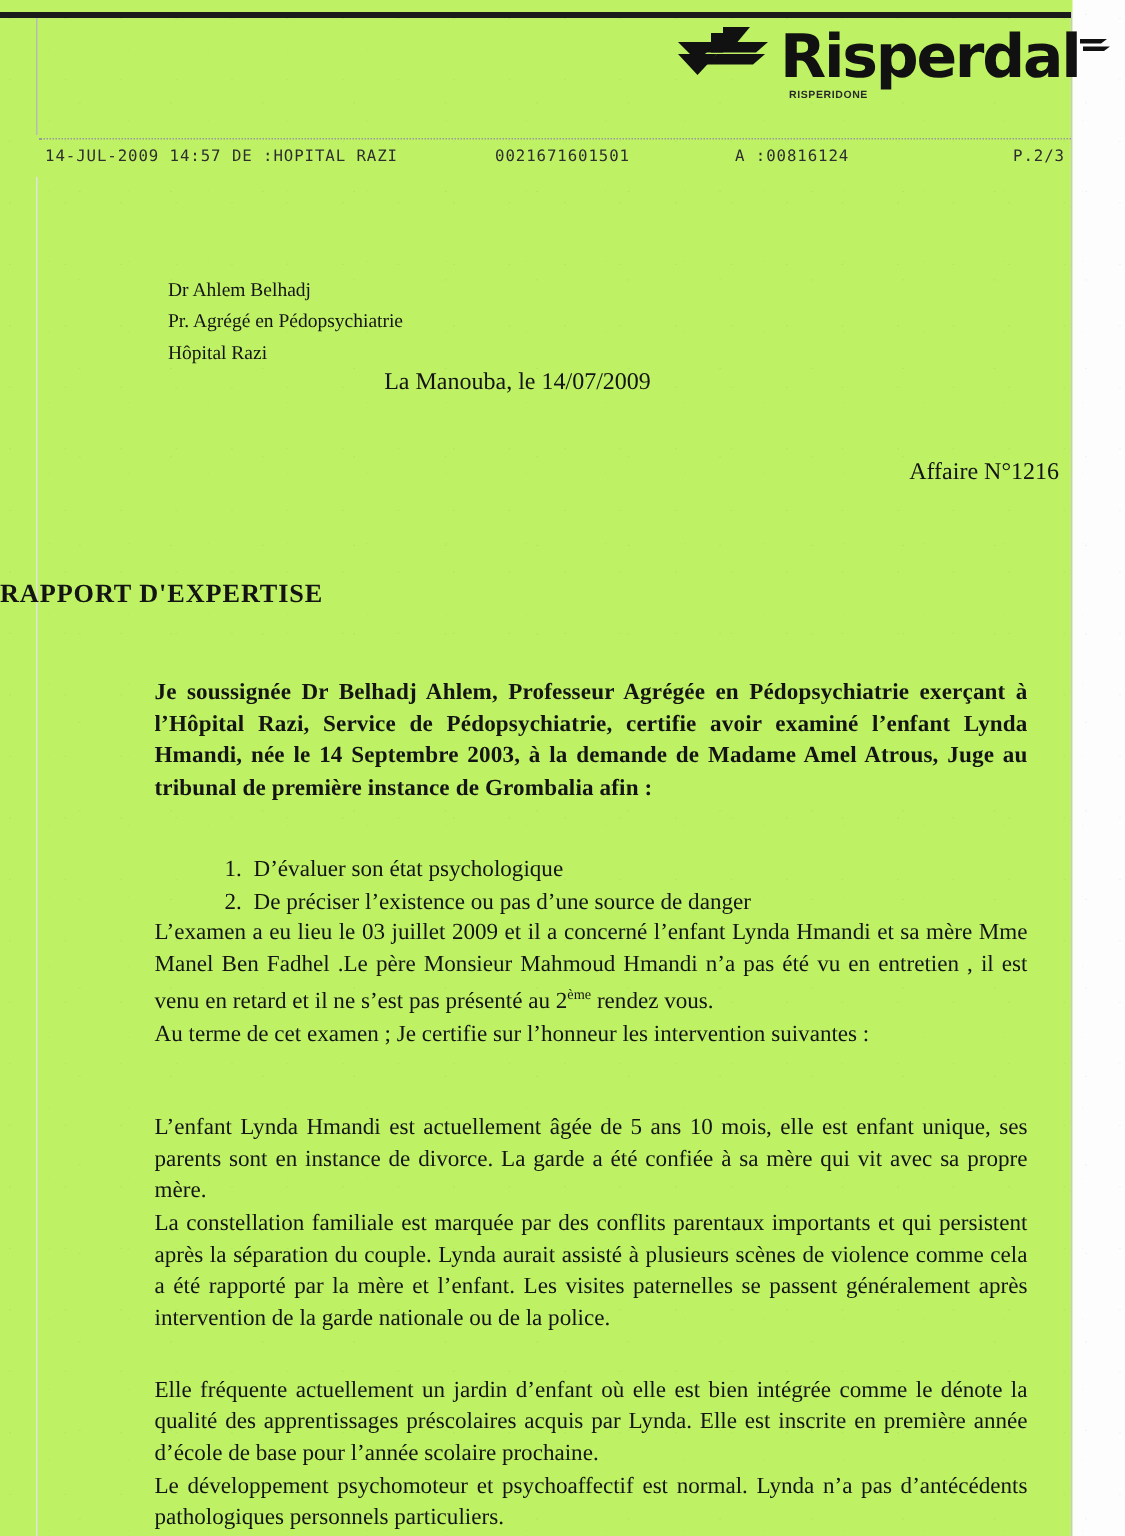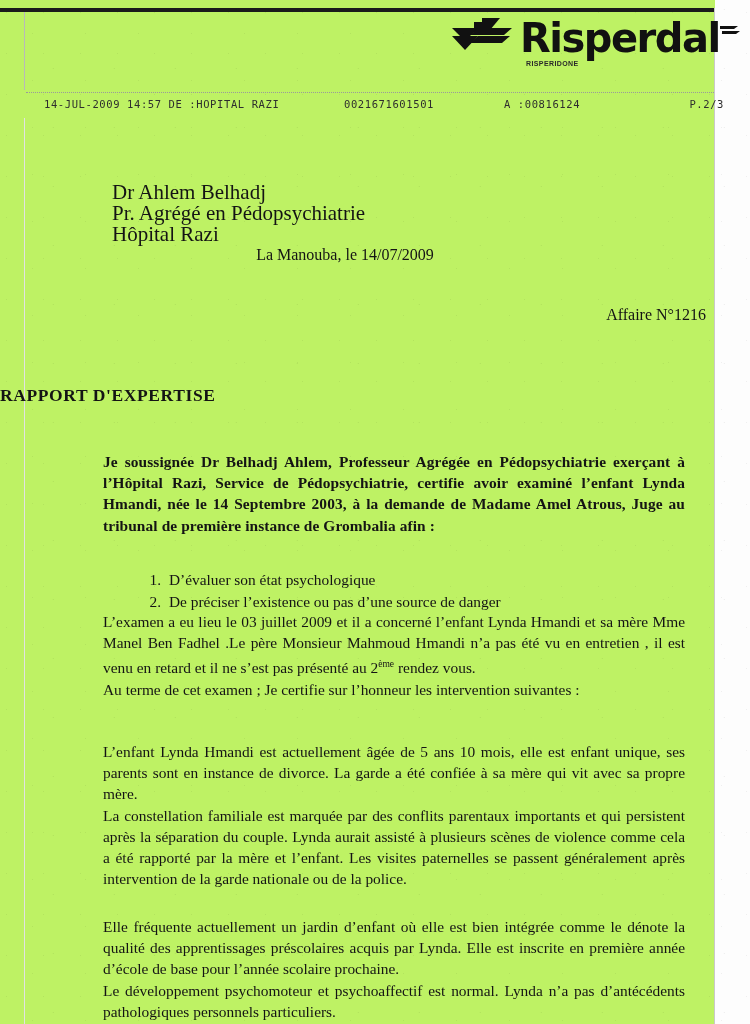--- a/index.html
+++ b/index.html
@@ -91,38 +91,38 @@
   .brand-tm {
     position: absolute;
     right: -20px;
     top: 6px;
     width: 20px; height: 12px;
   }
 
   
   .fax-header {
     position: absolute;
-    left: 44px; top: 98px;
+    left: 30px; top: 98px;
     width: 680px;
     font-family: "DejaVu Sans Mono", "Liberation Mono", monospace;
     font-size: 10.5px;
     letter-spacing: 0.6px;
     color: #2e2e2e;
     display: flex;
   }
   .fax-header .c1 { width: 300px; }
   .fax-header .c2 { width: 160px; }
   .fax-header .c3 { width: 140px; }
   .fax-header .c4 { width: 80px; text-align: right; }
 
   
   .addressee {
     position: absolute;
     left: 112px; top: 182px;
-    font-size: 21px;
+    font-size: 13px;
     line-height: 21px;
     white-space: pre-line;
   }
   .place-date {
     position: absolute;
     left: 0; top: 246px;
     width: 690px;
     text-align: center;
     font-size: 16px;
   }

